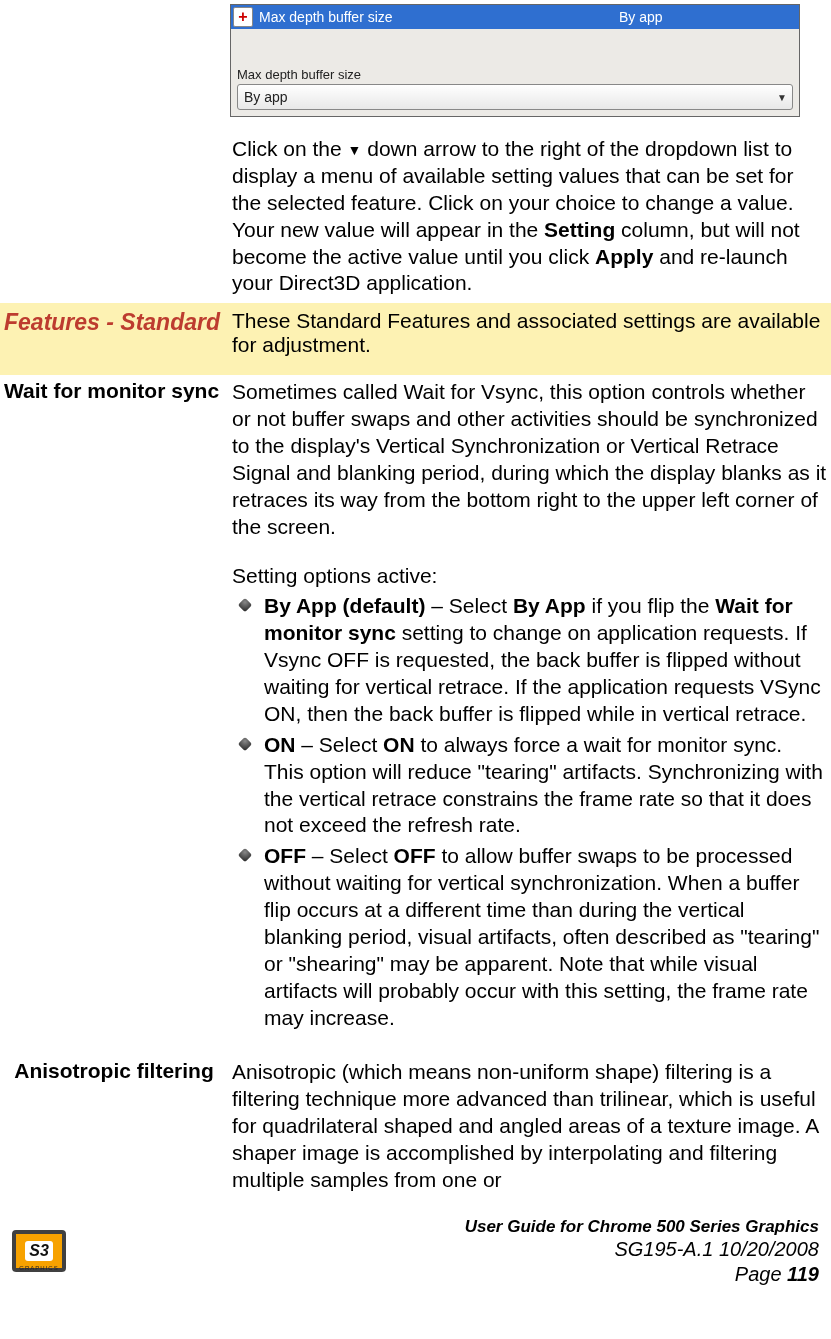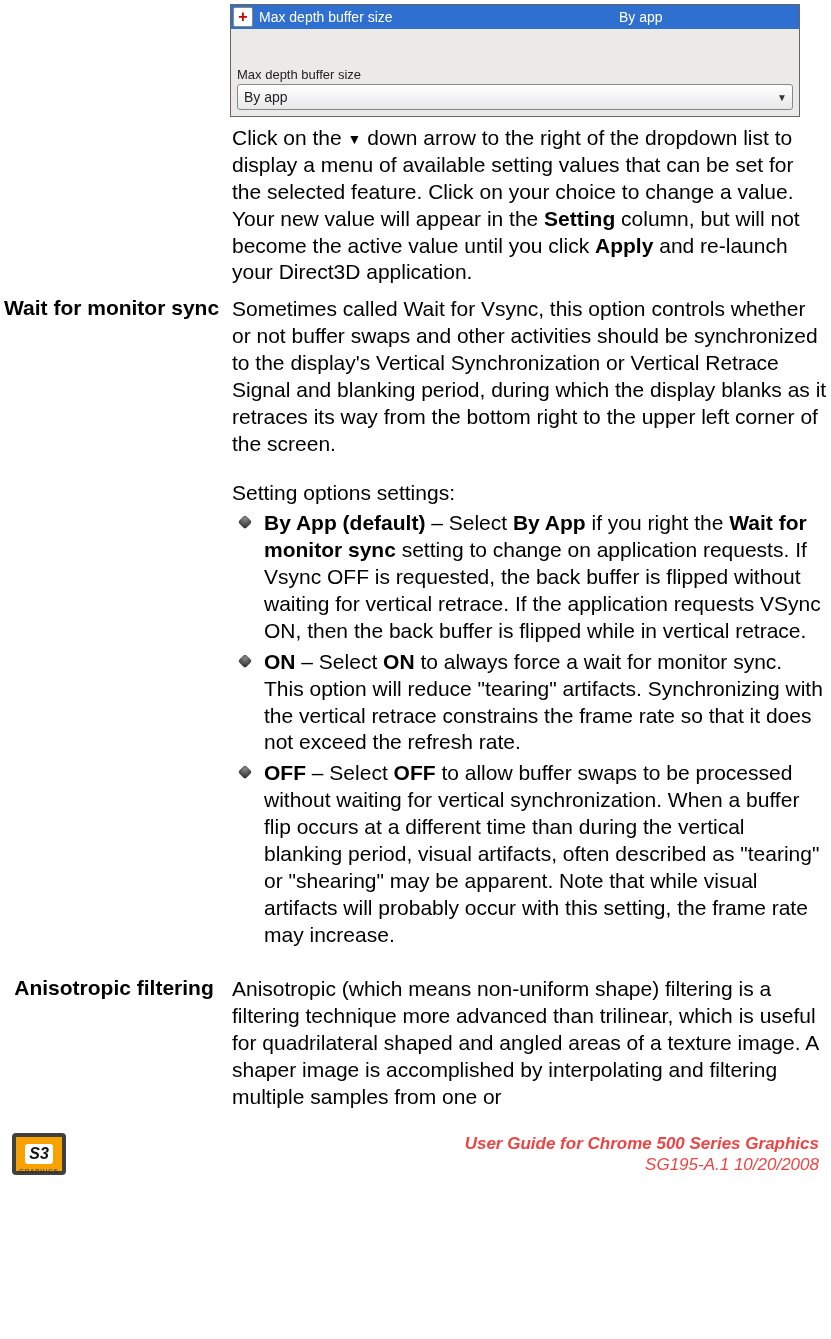--- a/index.html
+++ b/index.html
@@ -184,27 +184,27 @@
     width: 100%;
     text-align: center;
     left: 0;
   }
   .logo-wrap { position: relative; width:54px; height:42px; }
   .footer-text {
     flex: 1;
     text-align: right;
     font-style: italic;
     font-weight: bold;
-    color: #ef4444;
+    color: #000000;
     font-size: 17px;
     line-height: 1.25;
   }
   .footer-text .l2, .footer-text .l3 {
     font-weight: normal;
-    font-size: 17px;
+    font-size: 20px;
   }
   .footer-text .page-num {
     font-weight: bold;
     font-style: italic;
   }
 </style>
 </head>
 <body>
 <div class="page">
 
@@ -221,35 +221,39 @@
           <span class="list-value">By app</span>
         </div>
         <div class="spacer-row"></div>
         <div class="group-label">Max depth buffer size</div>
         <div class="dropdown">
           <span class="dd-text">By app</span>
           <span class="dd-arrow">▼</span>
         </div>
       </div>
 
-      <p class="body-p" style="margin-top:8px;">
+      <p class="body-p" style="margin-top:19px;">
         <span>Click on the </span><span class="triangle">▼</span><span> down arrow to the right of the dropdown list to display a menu of available setting values that can be set for the selected feature. Click on your choice to change a value. Your new value will appear in the </span><b>Setting</b><span> column, but will not become the active value until you click </span><b>Apply</b><span> and re-launch your Direct3D application.</span>
       </p>
     </td>
   </tr>
 
+  <tr class="yellow-row">
+    <td class="col-left">Features - Standard</td>
+    <td class="col-right">These Standard Features and associated settings are available for adjustment.</td>
+  </tr>
 
   <tr>
     <td class="col-left">Wait for monitor sync</td>
     <td class="col-right">
       <p class="body-p">Sometimes called Wait for Vsync, this option controls whether or not buffer swaps and other activities should be synchronized to the display's Vertical Synchronization or Vertical Retrace Signal and blanking period, during which the display blanks as it retraces its way from the bottom right to the upper left corner of the screen.</p>
-      <p class="body-p" style="margin-top:22px;">Setting options settings:</p>
+      <p class="body-p" style="margin-top:22px;">Setting options active:</p>
       <ul class="opts">
         <li>
-          <b>By App (default)</b><span> – Select </span><b>By App</b><span> if you right the </span><b>Wait for monitor sync</b><span> setting to change on application requests. If Vsync OFF is requested, the back buffer is flipped without waiting for vertical retrace. If the application requests VSync ON, then the back buffer is flipped while in vertical retrace.</span>
+          <b>By App (default)</b><span> – Select </span><b>By App</b><span> if you flip the </span><b>Wait for monitor sync</b><span> setting to change on application requests. If Vsync OFF is requested, the back buffer is flipped without waiting for vertical retrace. If the application requests VSync ON, then the back buffer is flipped while in vertical retrace.</span>
         </li>
         <li>
           <b>ON</b><span> – Select </span><b>ON</b><span> to always force a wait for monitor sync. This option will reduce "tearing" artifacts. Synchronizing with the vertical retrace constrains the frame rate so that it does not exceed the refresh rate.</span>
         </li>
         <li>
           <b>OFF</b><span> – Select </span><b>OFF</b><span> to allow buffer swaps to be processed without waiting for vertical synchronization. When a buffer flip occurs at a different time than during the vertical blanking period, visual artifacts, often described as "tearing" or "shearing" may be apparent. Note that while visual artifacts will probably occur with this setting, the frame rate may increase.</span>
         </li>
       </ul>
     </td>
   </tr>
@@ -266,16 +270,19 @@
 <div class="footer">
   <div class="logo-wrap">
     <div class="logo">
       <span class="logo-inner">S3</span>
     </div>
     <span class="logo-sub">GRAPHICS</span>
   </div>
   <div class="footer-text">
     <div>User Guide for Chrome 500 Series Graphics</div>
     <div class="l2">SG195-A.1   10/20/2008</div>
+    <div class="l3">
+      <span>Page </span><span class="page-num">119</span>
+    </div>
   </div>
 </div>
 
 </div>
 
 </body></html>

